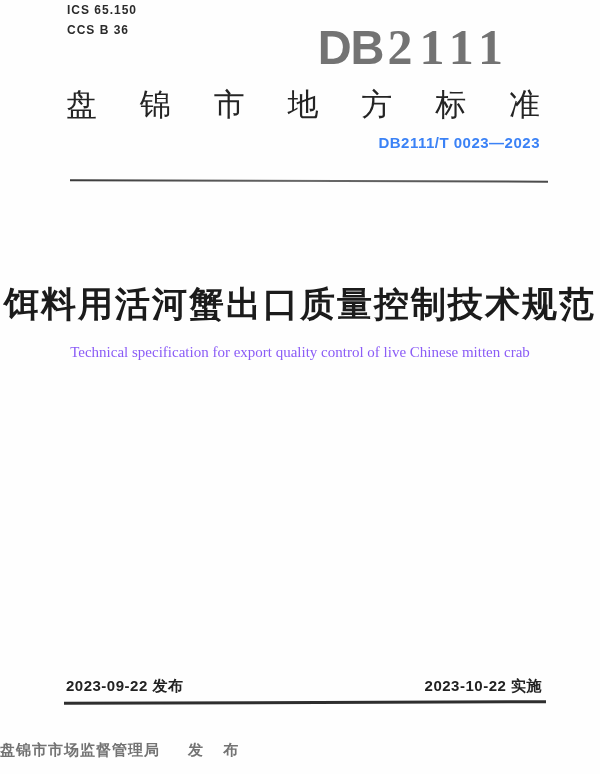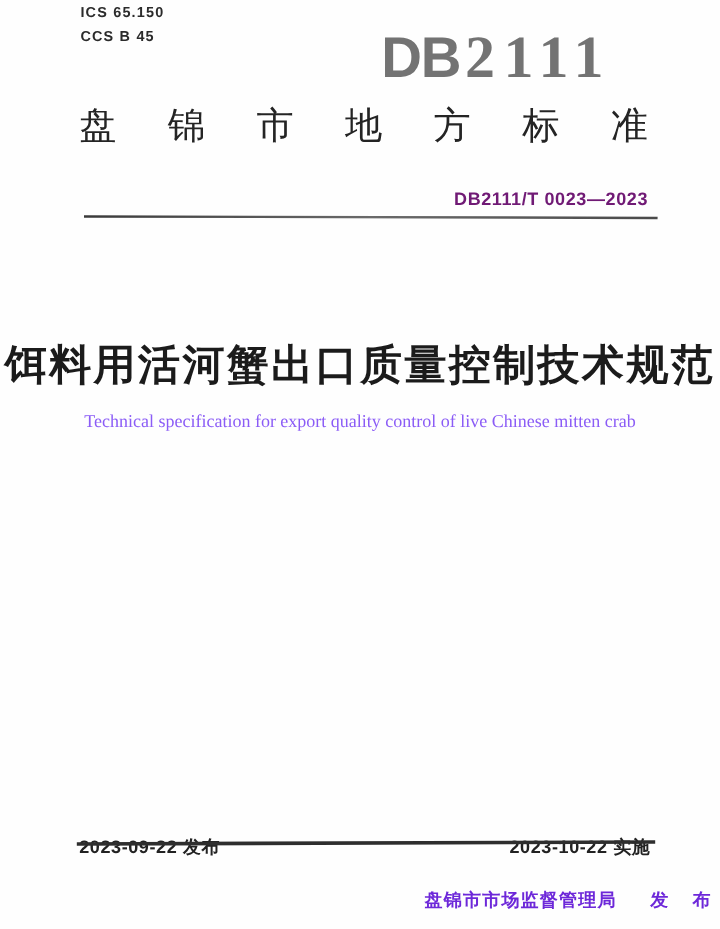--- a/index.html
+++ b/index.html
@@ -66,22 +66,21 @@
     color: #242424;
   }
 
   .standard-number {
     position: absolute;
     top: 134px;
     right: 60px;
     font-size: 15px;
     font-weight: 600;
     letter-spacing: 0.5px;
-    color: #701a75;
-    margin-top: 24px;
+    color: #3b82f6;
   }
 
   .rule-top {
     position: absolute;
     top: 180px;
     left: 70px;
     width: 478px;
     height: 2px;
     background: linear-gradient(to right, #3a3a3a, #6a6a6a, #4a4a4a);
     transform: rotate(0.15deg);
@@ -114,57 +113,56 @@
     position: absolute;
     top: 677px;
     left: 66px;
     width: 476px;
     display: flex;
     justify-content: space-between;
     font-size: 15px;
     font-weight: 600;
     color: #222;
     letter-spacing: 0.5px;
-    margin-top: 20px;
   }
 
   .rule-bottom {
     position: absolute;
     top: 701px;
     left: 64px;
     width: 482px;
     height: 2.5px;
     background: #2e2e2e;
     transform: rotate(-0.2deg);
   }
 
   .publisher-row {
     position: absolute;
     top: 741px;
     left: 0;
     width: 100%;
-    text-align: right;
+    text-align: left;
     font-size: 15px;
     font-weight: 700;
-    color: #6d28d9;
+    color: #737373;
     letter-spacing: 1px;
   }
   .publish-label {
     margin-left: 28px;
     letter-spacing: 8px;
   }
 </style>
 </head>
 <body>
 
 <div class="page">
 
   <div class="ics-block">
     <div>ICS 65.150</div>
-    <div>CCS B 45</div>
+    <div>CCS B 36</div>
   </div>
 
   <div class="logo">
     <span class="logo-db">DB</span><span class="logo-num">2111</span>
   </div>
 
   <div class="standard-type">
     <span>盘</span>
     <span>锦</span>
     <span>市</span>

